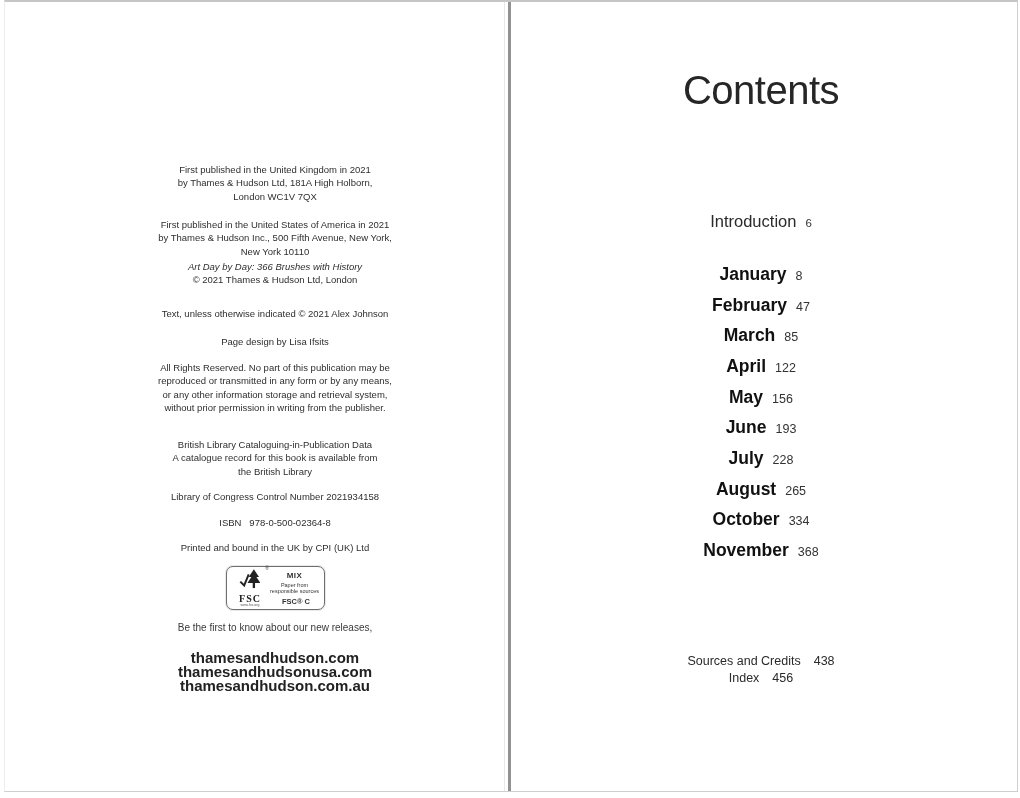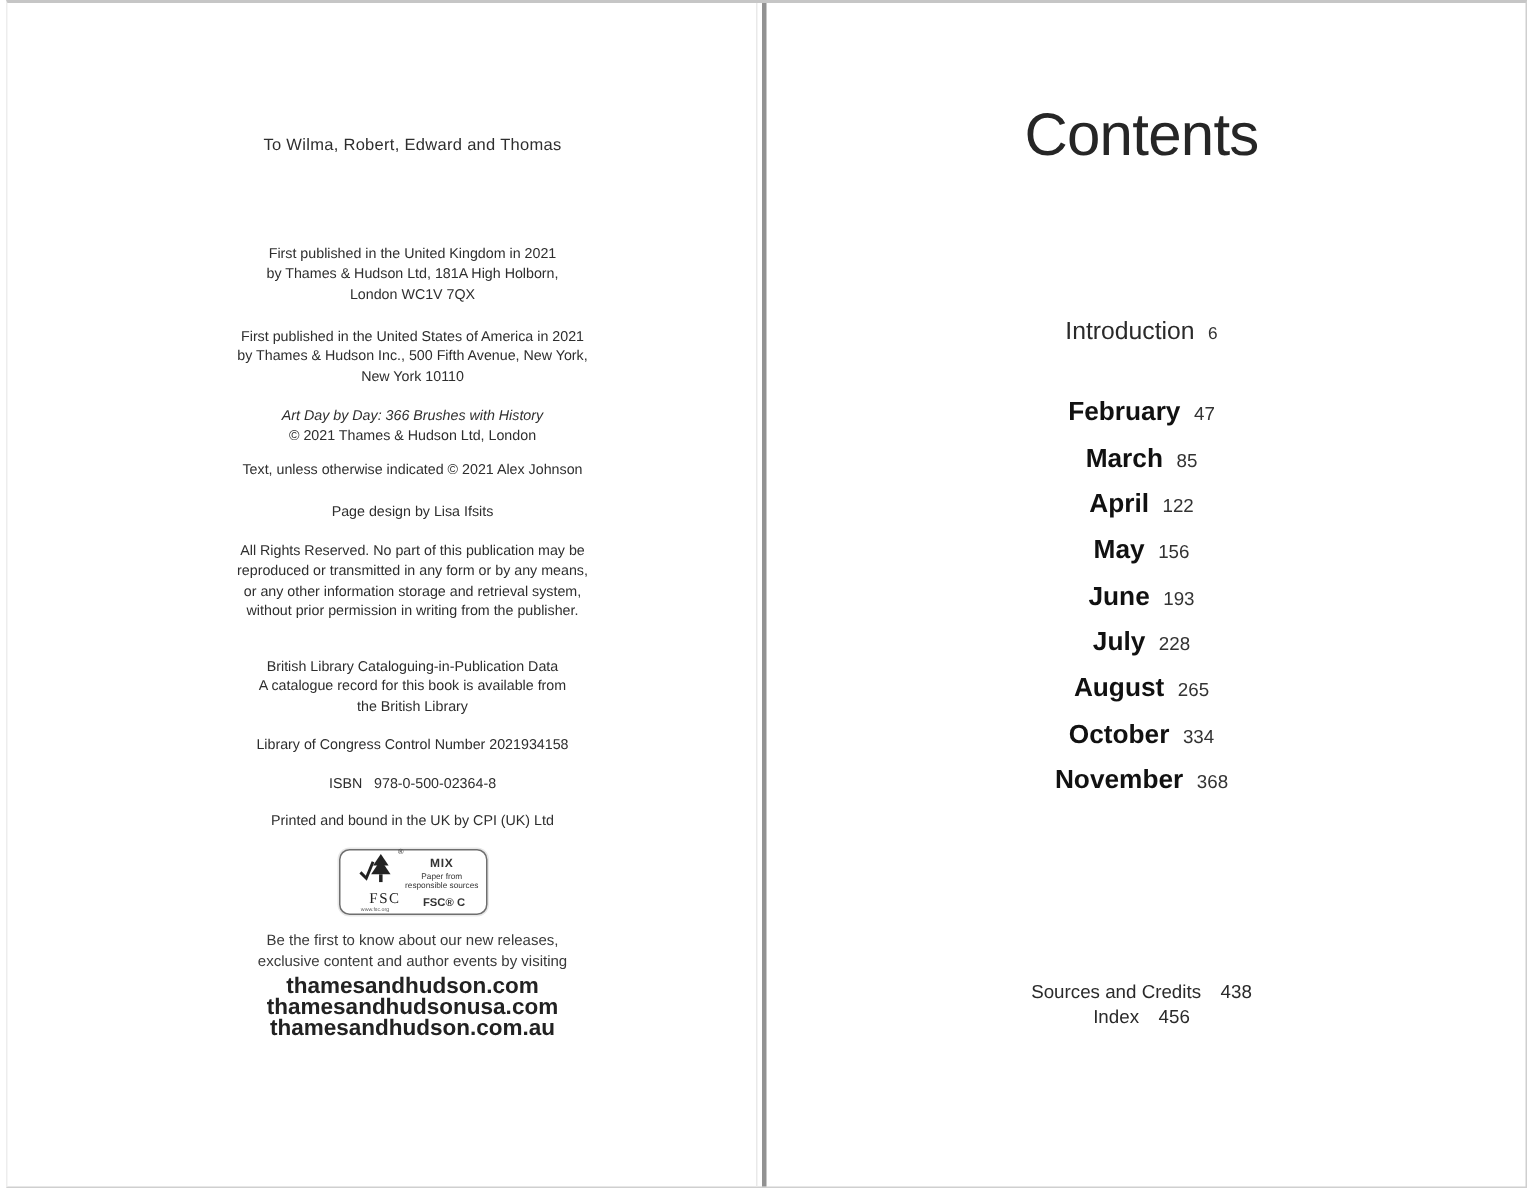--- a/index.html
+++ b/index.html
@@ -27,21 +27,21 @@
   .page{ position:absolute; top:0; height:100%; }
   .page-left{ left:5px; width:503px; }
   .page-right{ left:511px; width:595px; }
 
   
   .imprint-col{ position:absolute; left:25px; width:490px; text-align:center; color:#2e2e2e; }
   .imprint-line{ font-size:9.5px; line-height:13.4px; white-space:nowrap; }
   .dedication{ top:90px; font-size:11px; line-height:14px; letter-spacing:.2px; }
   .blk-uk{ top:163px; }
   .blk-us{ top:218px; }
-  .blk-title{ top:271px; }
+  .blk-title{ top:260px; }
   .italic{ font-style:italic; }
   .blk-textc{ top:307px; }
   .blk-design{ top:335px; }
   .blk-rights{ top:361px; }
   .blk-cip{ top:438px; }
   .blk-loc{ top:490px; }
   .blk-isbn{ top:516px; white-space:pre; }
   .blk-printer{ top:541px; }
   .blk-news{ top:621px; font-size:10px; line-height:14.4px; color:#3a3a3a; }
   .blk-sites{ top:651px; font-size:15px; line-height:14px; font-weight:bold; color:#222; }
@@ -51,21 +51,21 @@
     position:absolute; left:221px; top:566px;
     width:99px; height:44px;
     border:1px solid #6f6f6f; border-radius:7px;
     background:#fff;
     display:flex; align-items:center;
     padding:3px 4px 3px 6px;
     box-shadow:0 0 0 1px #e8e8e8;
   }
   .fsc-left{ width:34px; text-align:center; position:relative; }
   .fsc-reg{ position:absolute; right:-2px; top:-3px; font-size:5px; color:#333; }
-  .fsc-word{ font-family:"Liberation Serif", serif; font-weight:normal; font-size:10px; letter-spacing:1px; color:#222; line-height:9px;text-align:right; }
+  .fsc-word{ font-family:"Liberation Serif", serif; font-weight:bold; font-size:10px; letter-spacing:1px; color:#222; line-height:9px; }
   .fsc-url{ font-size:3.5px; color:#555; line-height:5px; }
   .fsc-right{ flex:1; text-align:center; color:#333; padding-left:2px; }
   .fsc-mix{ font-size:8px; font-weight:bold; line-height:9px; letter-spacing:.5px; }
   .fsc-desc{ font-size:5.5px; line-height:6.5px; margin-top:2px; }
   .fsc-code{ font-size:7.5px; font-weight:bold; margin-top:3px; line-height:8px; text-align:center; padding-left:3px; }
 
   
   .contents-col{ position:absolute; left:50px; width:400px; text-align:center; color:#1b1b1b; }
   .contents-title{ top:66px; font-size:40px; font-weight:400; letter-spacing:-0.5px; color:#262626; line-height:48px; }
   .intro-row{ top:209px; font-size:16.5px; line-height:24px; color:#2a2a2a; }
@@ -79,21 +79,20 @@
 </head>
 <body>
 
 <div class="spread">
   <div class="frame"></div>
   <div class="gutter-shadow"></div>
   <div class="gutter"></div>
 
   <div class="page page-left">
 
-    <div class="imprint-col dedication">To Wilma, Robert, Edward and Thomas</div>
 
     <div class="imprint-col blk-uk">
       <div class="imprint-line">First published in the United Kingdom in 2021</div>
       <div class="imprint-line">by Thames &amp; Hudson Ltd, 181A High Holborn,</div>
       <div class="imprint-line">London WC1V 7QX</div>
     </div>
 
     <div class="imprint-col blk-us">
       <div class="imprint-line">First published in the United States of America in 2021</div>
       <div class="imprint-line">by Thames &amp; Hudson Inc., 500 Fifth Avenue, New York,</div>
@@ -145,39 +144,39 @@
         <div class="fsc-desc">
           <div>Paper from</div>
           <div>responsible sources</div>
         </div>
         <div class="fsc-code">FSC® C</div>
       </div>
     </div>
 
     <div class="imprint-col blk-news">
       <div>Be the first to know about our new releases,</div>
-      <div>exclusive content and author events by visiting</div>
     </div>
 
     <div class="imprint-col blk-sites">
       <div>thamesandhudson.com</div>
       <div>thamesandhudsonusa.com</div>
       <div>thamesandhudson.com.au</div>
     </div>
   </div>
 
   <div class="page page-right">
 
     <div class="contents-col contents-title">Contents</div>
 
     <div class="contents-col intro-row">
       <span>Introduction</span><span class="intro-num">6</span>
     </div>
 
     <div class="contents-col months-list">
+      <div><span class="month-name">January</span><span class="page-num">8</span></div>
       <div><span class="month-name">February</span><span class="page-num">47</span></div>
       <div><span class="month-name">March</span><span class="page-num">85</span></div>
       <div><span class="month-name">April</span><span class="page-num">122</span></div>
       <div><span class="month-name">May</span><span class="page-num">156</span></div>
       <div><span class="month-name">June</span><span class="page-num">193</span></div>
       <div><span class="month-name">July</span><span class="page-num">228</span></div>
       <div><span class="month-name">August</span><span class="page-num">265</span></div>
       <div><span class="month-name">October</span><span class="page-num">334</span></div>
       <div><span class="month-name">November</span><span class="page-num">368</span></div>
     </div>

